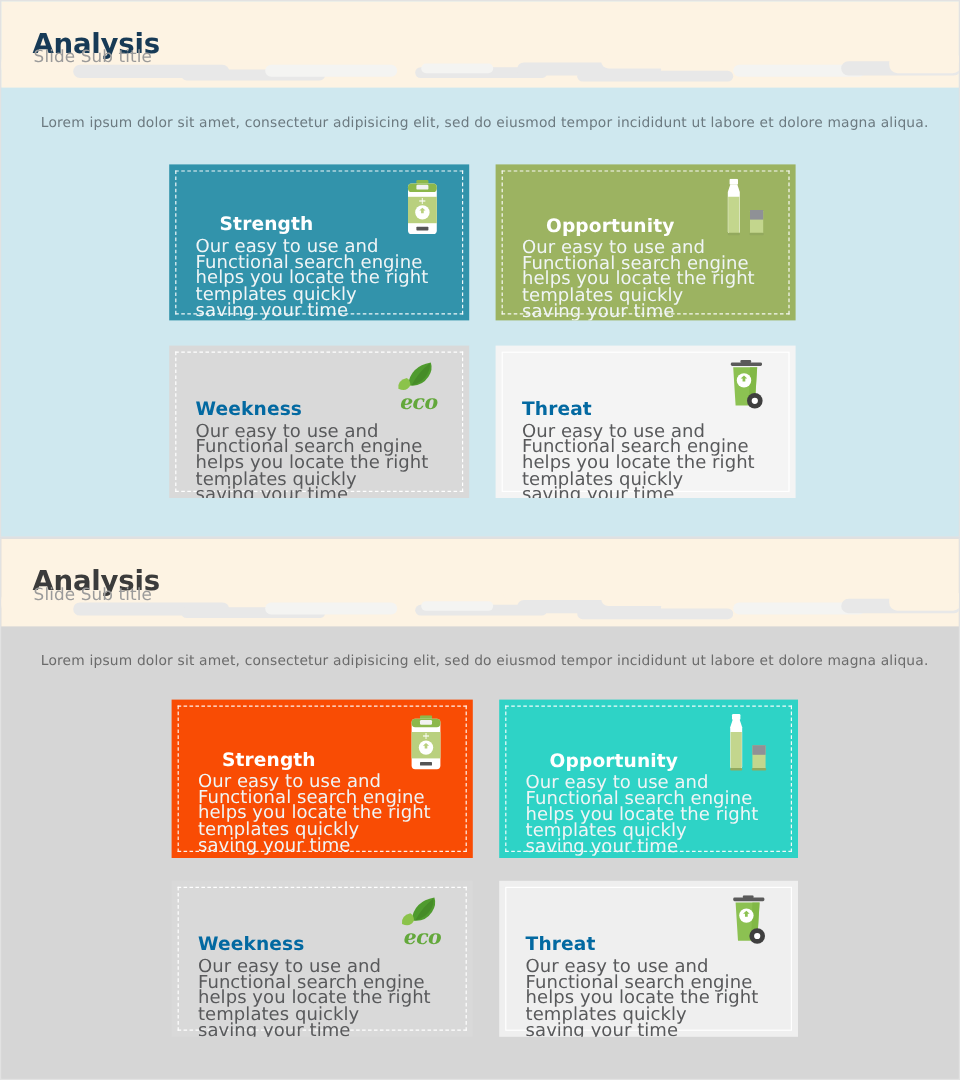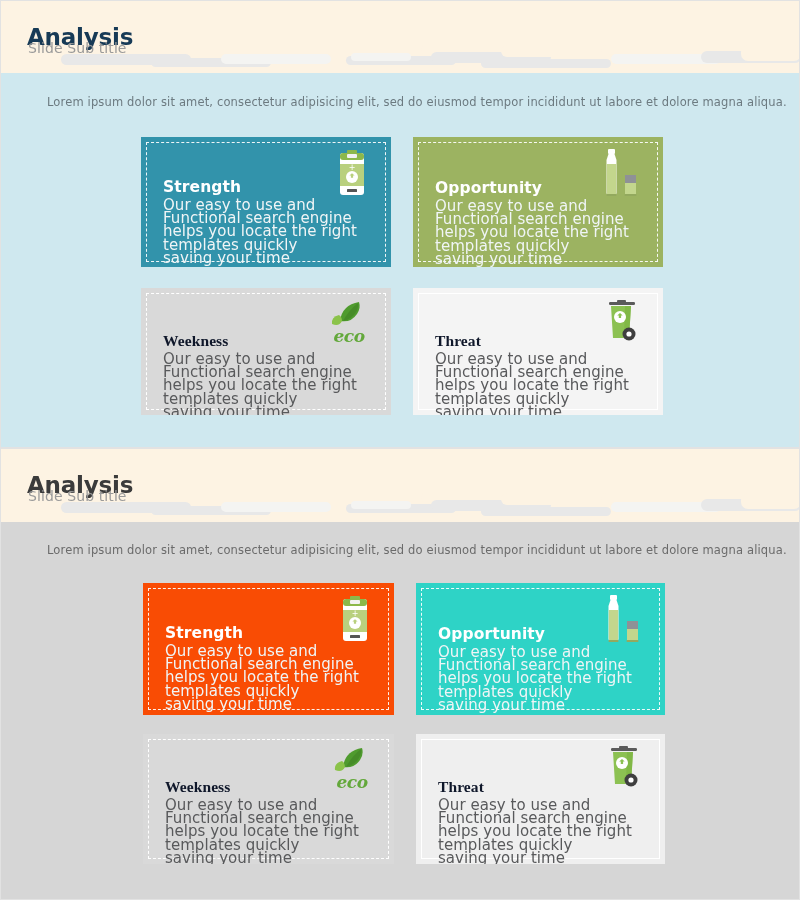--- a/index.html
+++ b/index.html
@@ -83,21 +83,20 @@
   .cloud.white { background: #f4f4f2; }
 
   
   .intro {
     position: absolute;
     left: 33px;
     font-size: 11.5px;
     color: #6c7a80;
     letter-spacing: 0.15px;
     white-space: nowrap;
-    margin-left: 13px;
   }
   .slide-1 .intro { top: 82px; }
   .slide-2 .intro { top: 528px; color: #6b6b6b; }
 
   .card {
     position: absolute;
     box-sizing: border-box;
     overflow: hidden;
   }
   .card-inner {
@@ -136,23 +135,23 @@
   
   .theme-teal    { background: #3293ab; }
   .theme-olive   { background: #9cb361; }
   .theme-grey    { background: #d9d9d9; }
   .theme-white   { background: #f4f4f4; }
   .theme-orange  { background: #f94c04; }
   .theme-turq    { background: #2ed3c6; }
   .theme-grey2   { background: #d9d9d9; }
   .theme-white2  { background: #efefef; }
 
-  .text-light .card-title { color: #ffffff; }
+  .text-light .card-title { color: #ffffff; margin-left: 20px; }
   .text-light .card-desc  { color: #f0f5f6; }
-  .text-dark  .card-title { color: #0f172a; font-family: Liberation Serif, serif; }
+  .text-dark  .card-title { color: #0369a1; }
   .text-dark  .card-desc  { color: #58595b; }
 
   
   .eco-word {
     font-family: "DejaVu Serif", "Liberation Serif", serif;
     font-style: italic;
     font-weight: bold;
     font-size: 17px;
     color: #63a83b;
     letter-spacing: -0.5px;

